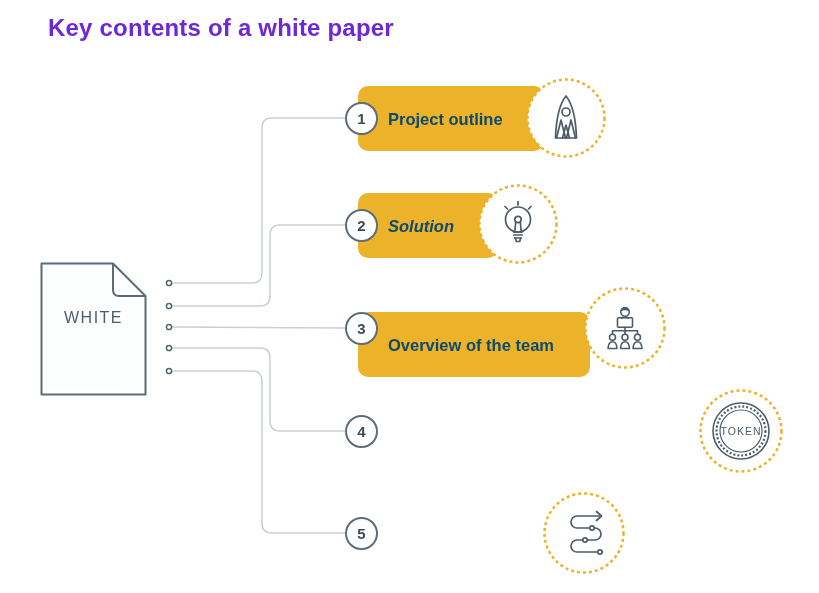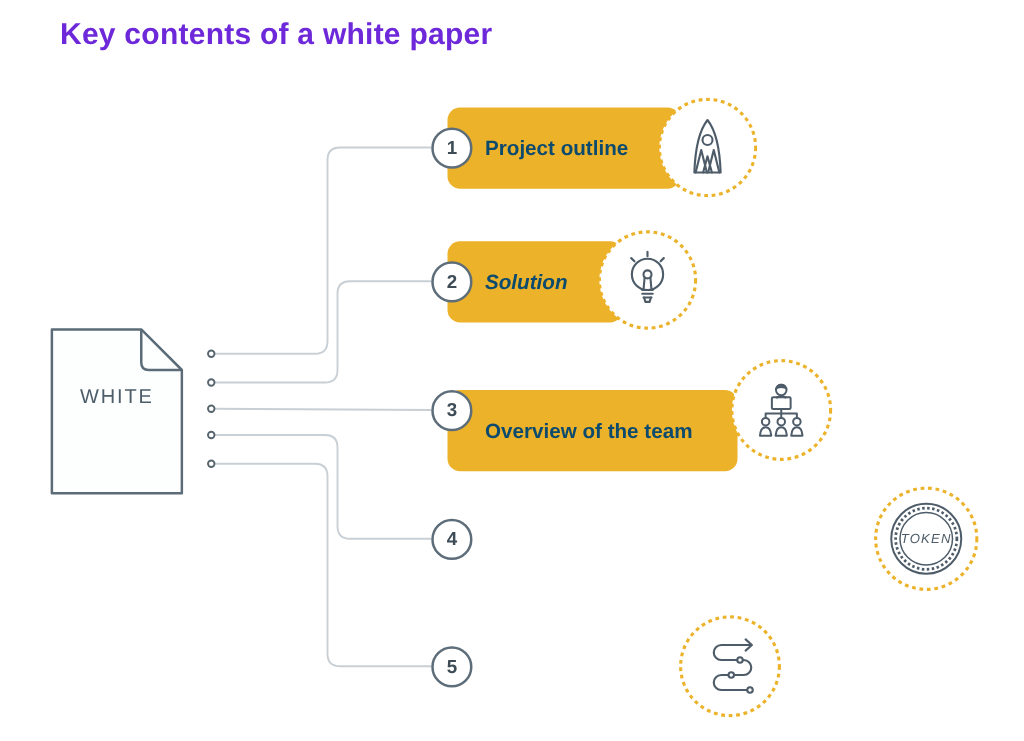--- a/index.html
+++ b/index.html
@@ -22,21 +22,21 @@
     position:absolute; left:30px; top:50%; transform:translateY(-50%);
     color:#0c4a6e; font-weight:bold; font-size:16.5px; line-height:22px;
   }
   .bar-label.wrap { width:300px; }
   .num {
     position:absolute; width:33px; height:33px; box-sizing:border-box;
     background:#fff; border:2px solid #5d6d79; border-radius:50%;
     display:flex; align-items:center; justify-content:center;
     font-size:15px; font-weight:600; color:#3d4c56;
   }
-  .icon-circle { position:absolute;font-style:italic; }
+  .icon-circle { position:absolute; }
 </style>
 </head>
 <body>
 
 <div class="canvas">
 
   <div class="title">Key contents of a white paper</div>
 
   <svg class="connectors" width="819" height="593" viewBox="0 0 819 593">
     <g fill="none" stroke="#c8cfd5" stroke-width="1.5">

